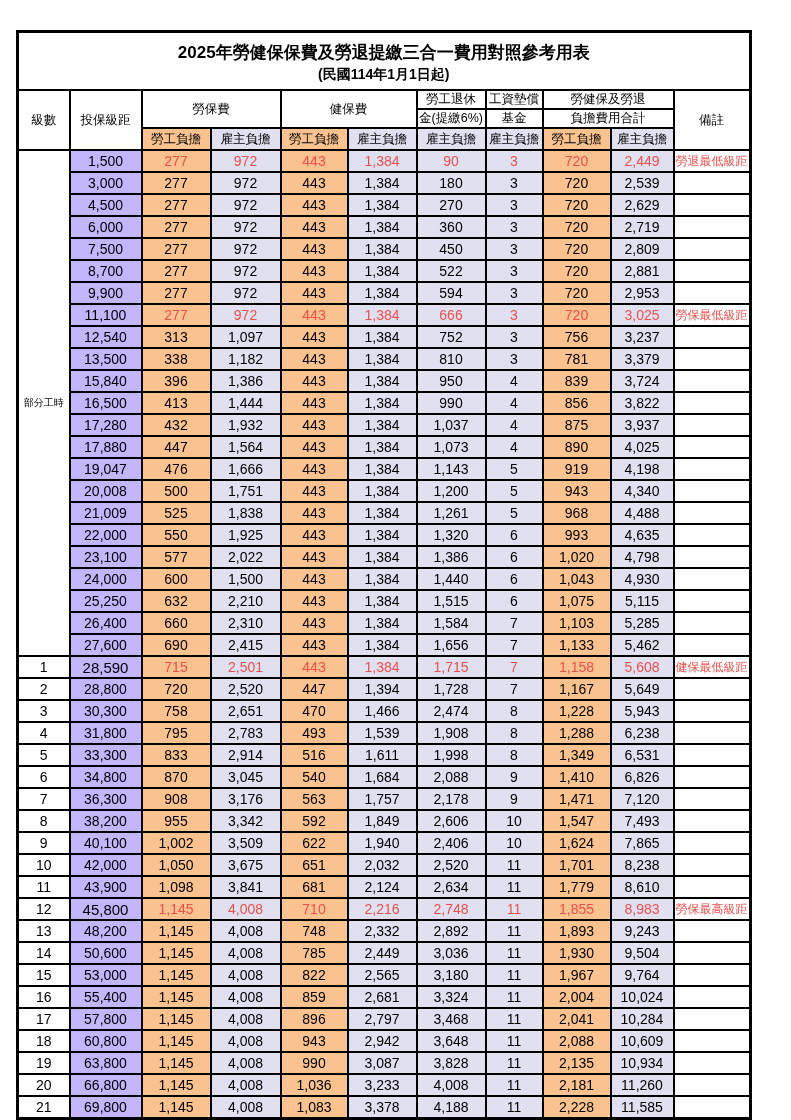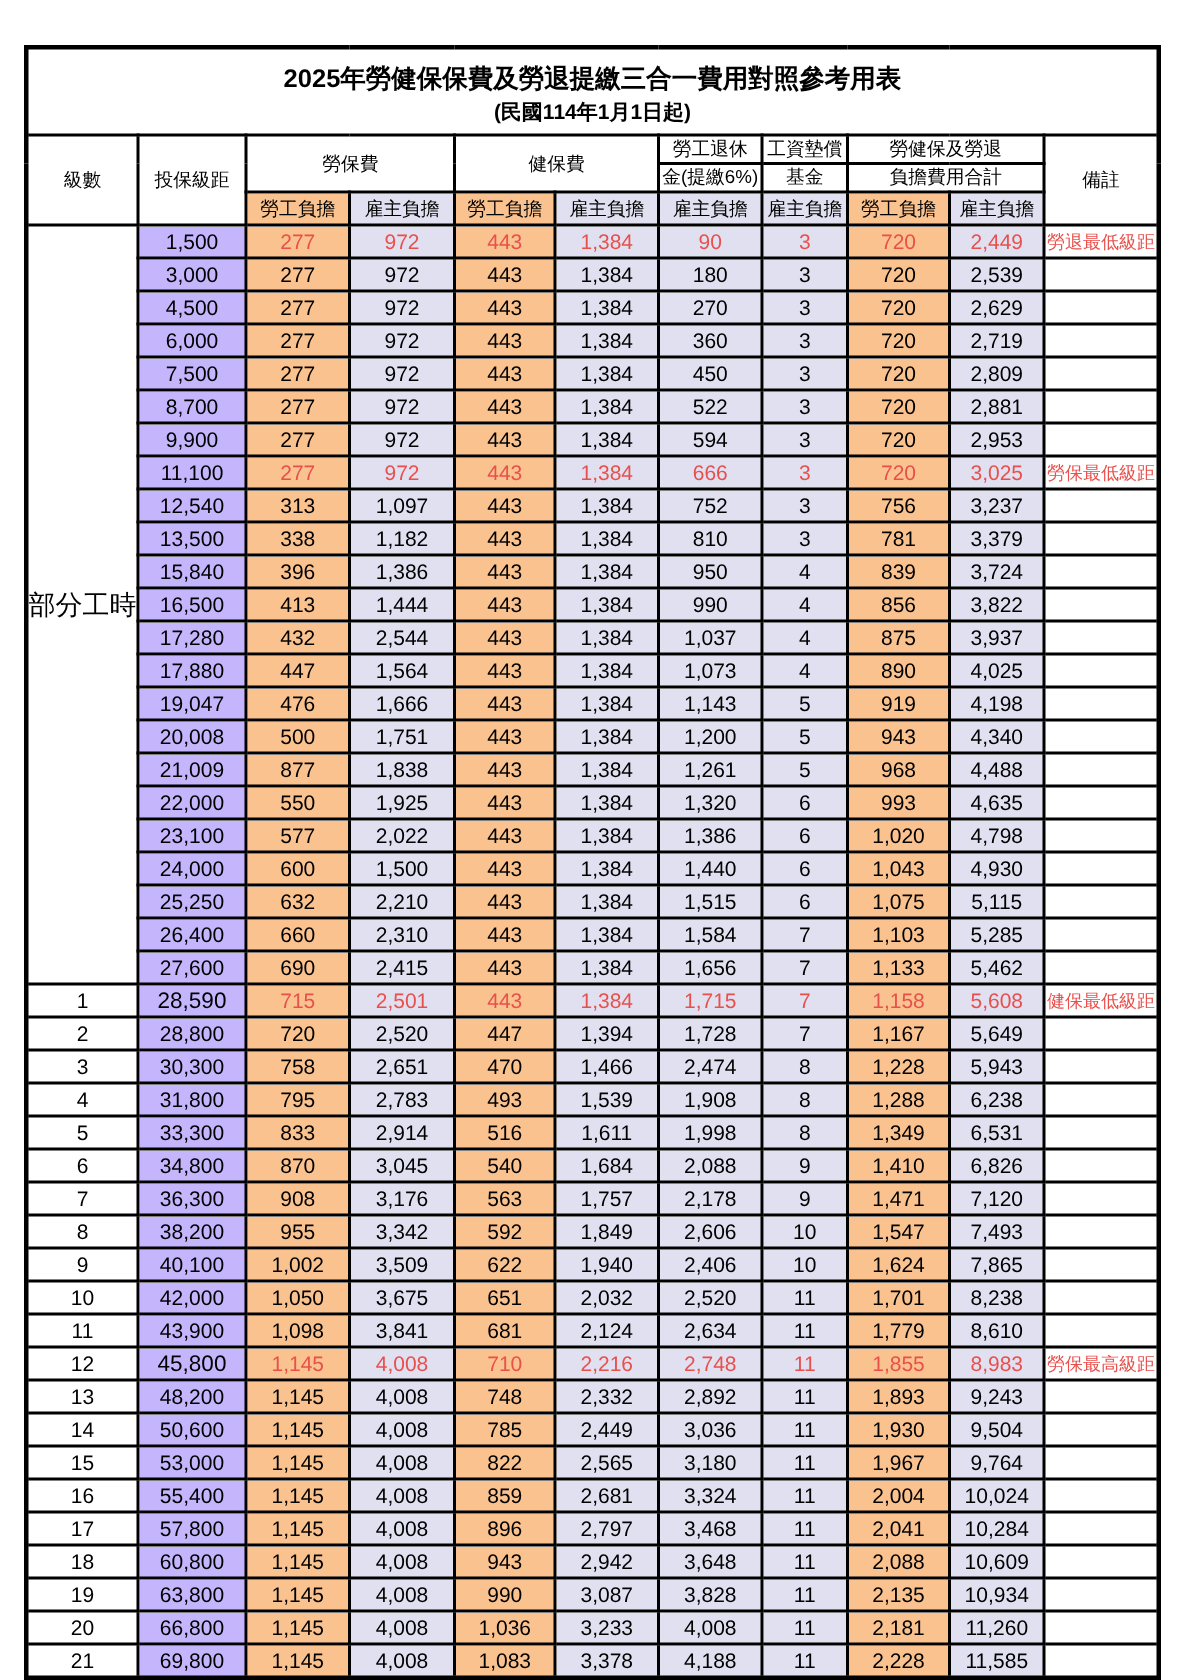--- a/index.html
+++ b/index.html
@@ -23,21 +23,21 @@
   tr.hrow1 th{height:15px;}
   tr.hrow2 th{height:15px;}
   tr.hrow3 th{height:20px;}
   
   tbody td{height:20px;font-size:14px;}
   .w{background:#FAC28F;}
   .e{background:#E1E0F1;}
   .level-cell{background:#fff;}
   .bracket{background:#c4b5fd;}
   .bracket.bold{font-weight:normal;font-size:15px;}
-  .group-label{font-size:18px;background:#fff;}
+  .group-label{font-size:10px;background:#fff;}
   .remark{font-size:12px;color:#E8504C;padding:0 1px;background:#fff;}
   tr.hl td{color:#E8504C;}
   tr.hl .level-cell, tr.hl .bracket, tr.hl .group-label{color:#000;}
 </style>
 </head>
 <body>
 
 <div class="sheet">
   <table>
     <colgroup>
@@ -228,21 +228,21 @@
           <td class="e">1,384</td>
           <td class="e">990</td>
           <td class="e">4</td>
           <td class="w">856</td>
           <td class="e">3,822</td>
           <td class="remark"></td>
         </tr>
         <tr>
           <td class="bracket">17,280</td>
           <td class="w">432</td>
-          <td class="e">2,544</td>
+          <td class="e">1,932</td>
           <td class="w">443</td>
           <td class="e">1,384</td>
           <td class="e">1,037</td>
           <td class="e">4</td>
           <td class="w">875</td>
           <td class="e">3,937</td>
           <td class="remark"></td>
         </tr>
         <tr>
           <td class="bracket">17,880</td>
@@ -275,21 +275,21 @@
           <td class="w">443</td>
           <td class="e">1,384</td>
           <td class="e">1,200</td>
           <td class="e">5</td>
           <td class="w">943</td>
           <td class="e">4,340</td>
           <td class="remark"></td>
         </tr>
         <tr>
           <td class="bracket">21,009</td>
-          <td class="w">877</td>
+          <td class="w">525</td>
           <td class="e">1,838</td>
           <td class="w">443</td>
           <td class="e">1,384</td>
           <td class="e">1,261</td>
           <td class="e">5</td>
           <td class="w">968</td>
           <td class="e">4,488</td>
           <td class="remark"></td>
         </tr>
         <tr>

